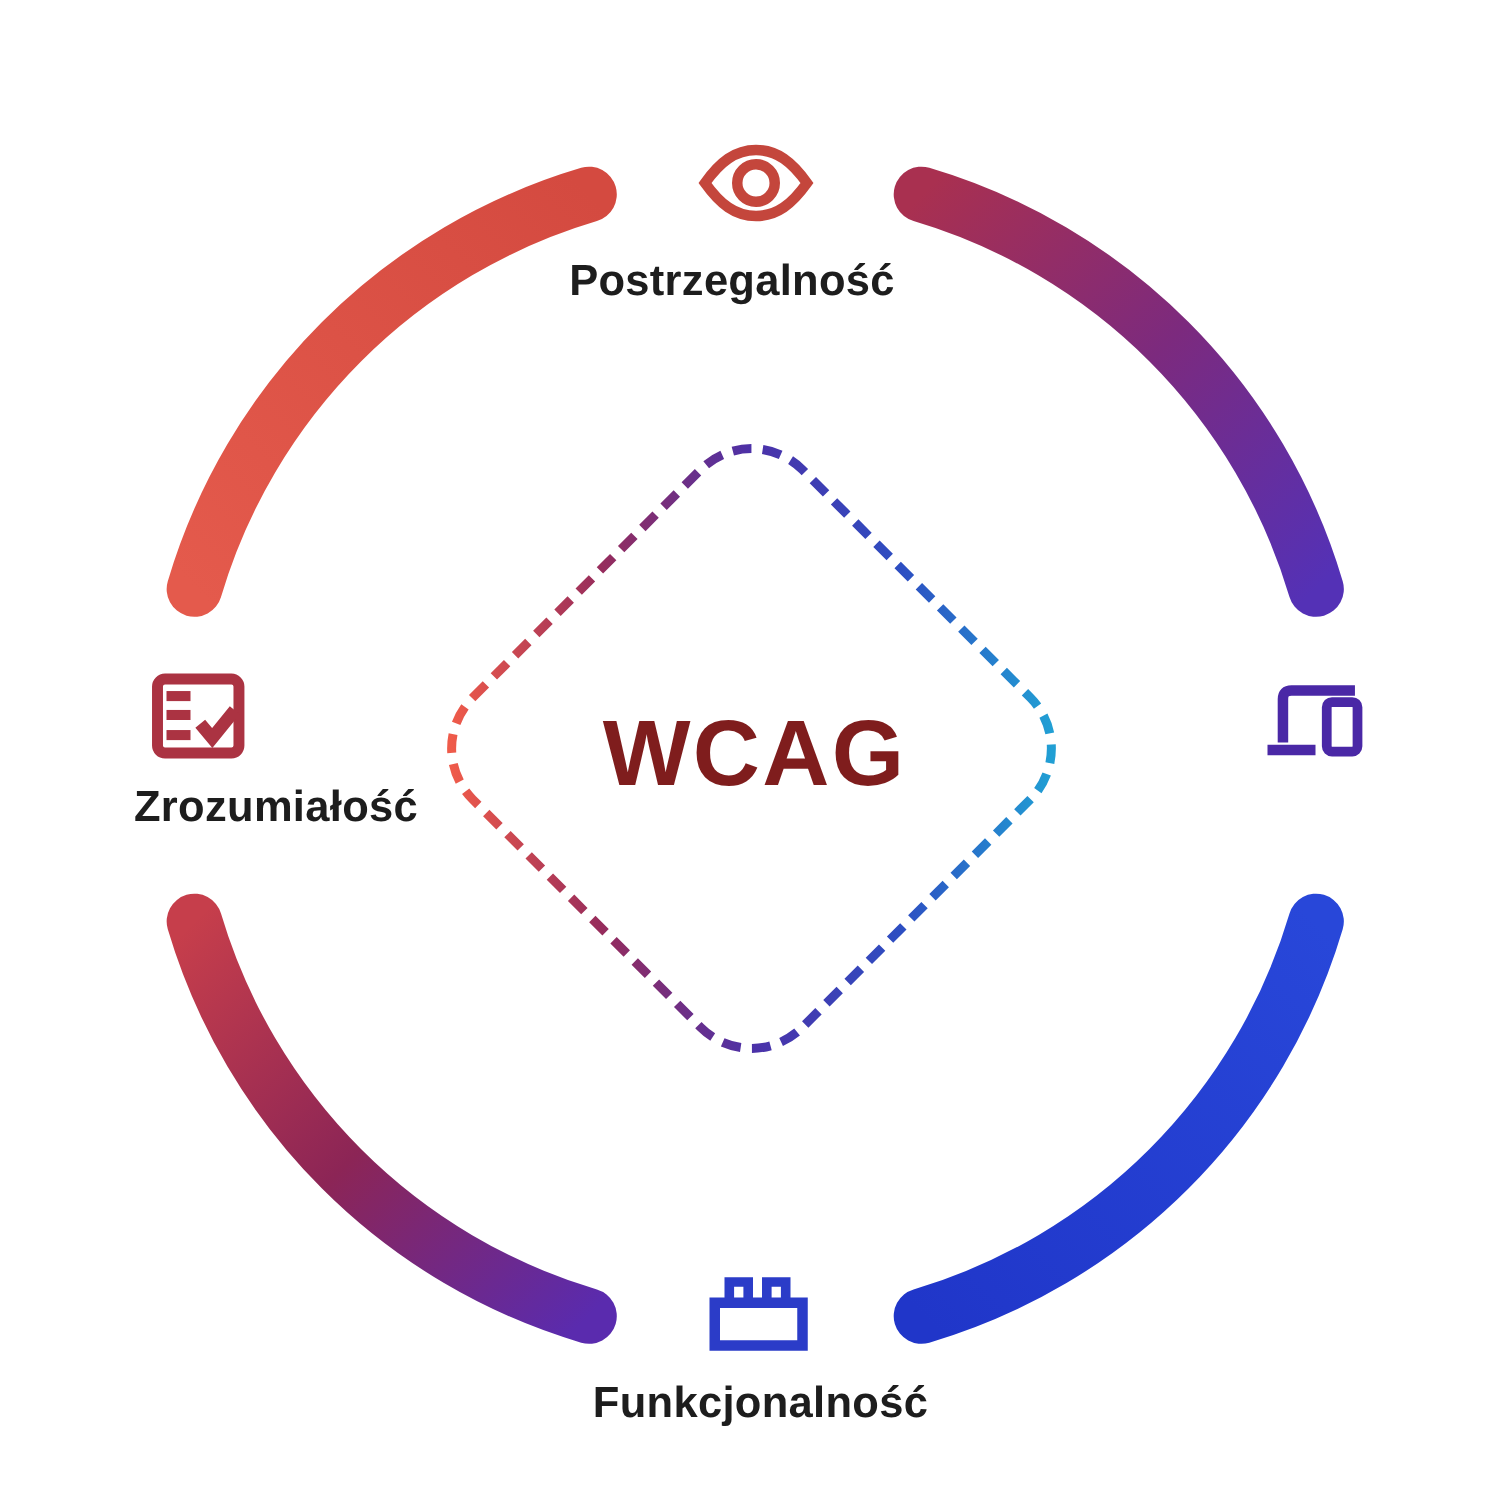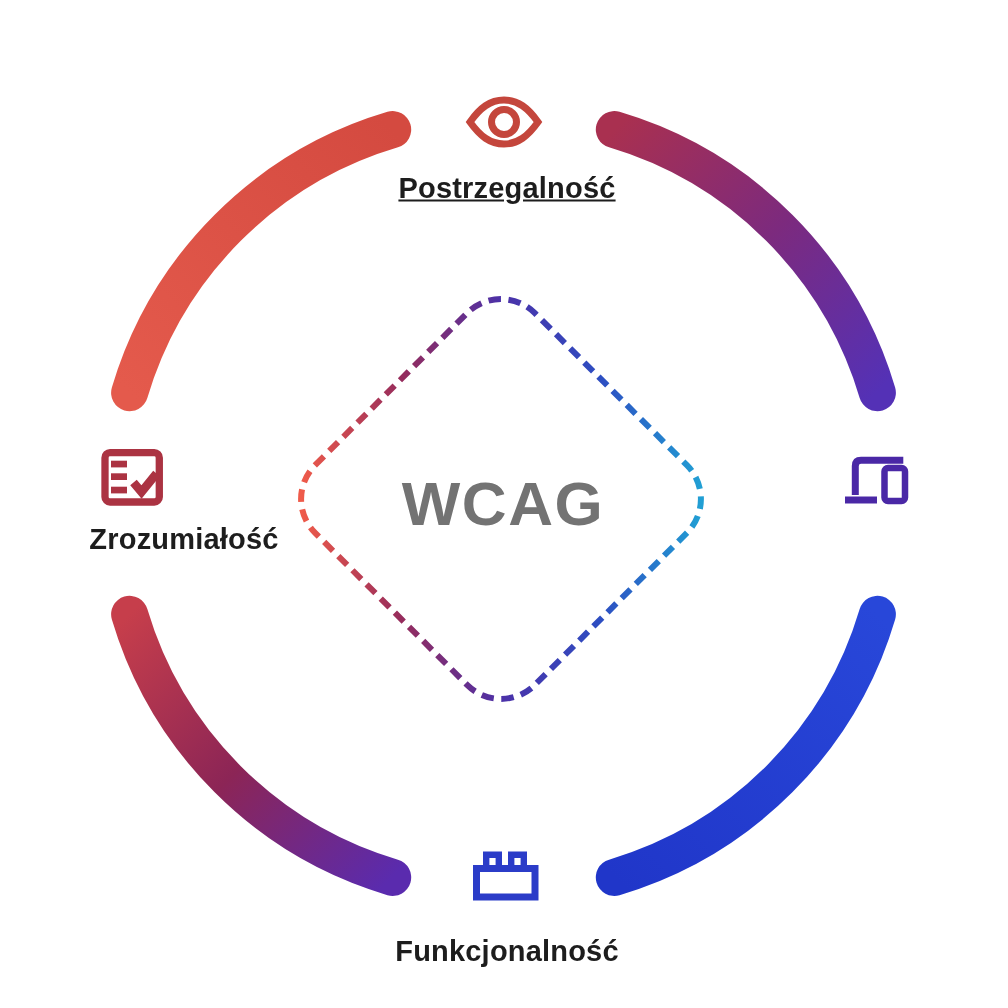--- a/index.html
+++ b/index.html
@@ -5,27 +5,27 @@
   html,body{margin:0;padding:0;background:#ffffff;}
   .stage{
     position:relative;width:1008px;height:1008px;background:#ffffff;overflow:hidden;
     font-family:"Liberation Sans",sans-serif;
   }
   .stage svg{position:absolute;left:0;top:0;width:1008px;height:1008px;display:block;}
   .label{
     position:absolute;transform:translate(-50%,-50%);
     font-weight:700;font-size:29px;color:#1d1d1d;white-space:nowrap;letter-spacing:.2px;
   }
-  .label-top{left:507px;top:188px;text-decoration:underline;}
+  .label-top{left:488px;top:188px;}
   .label-right{left:877px;top:541px;}
-  .label-bottom{left:507px;top:936px;margin-top:15px;}
+  .label-bottom{left:507px;top:936px;}
   .label-left{left:140px;top:539px;margin-left:44px;}
   .wcag-title{
     position:absolute;left:503px;top:503px;transform:translate(-50%,-50%);
-    font-weight:700;font-size:62px;letter-spacing:1.5px;color:#737373;white-space:nowrap;
+    font-weight:700;font-size:62px;letter-spacing:1.5px;color:#7f1d1d;white-space:nowrap;
   }
 </style>
 </head>
 <body>
 
 <div class="stage">
 
   <svg viewBox="0 0 1008 1008">
     <defs>
       <linearGradient id="gArcTL" gradientUnits="userSpaceOnUse" x1="129.6" y1="392.7" x2="392.7" y2="129.6">

